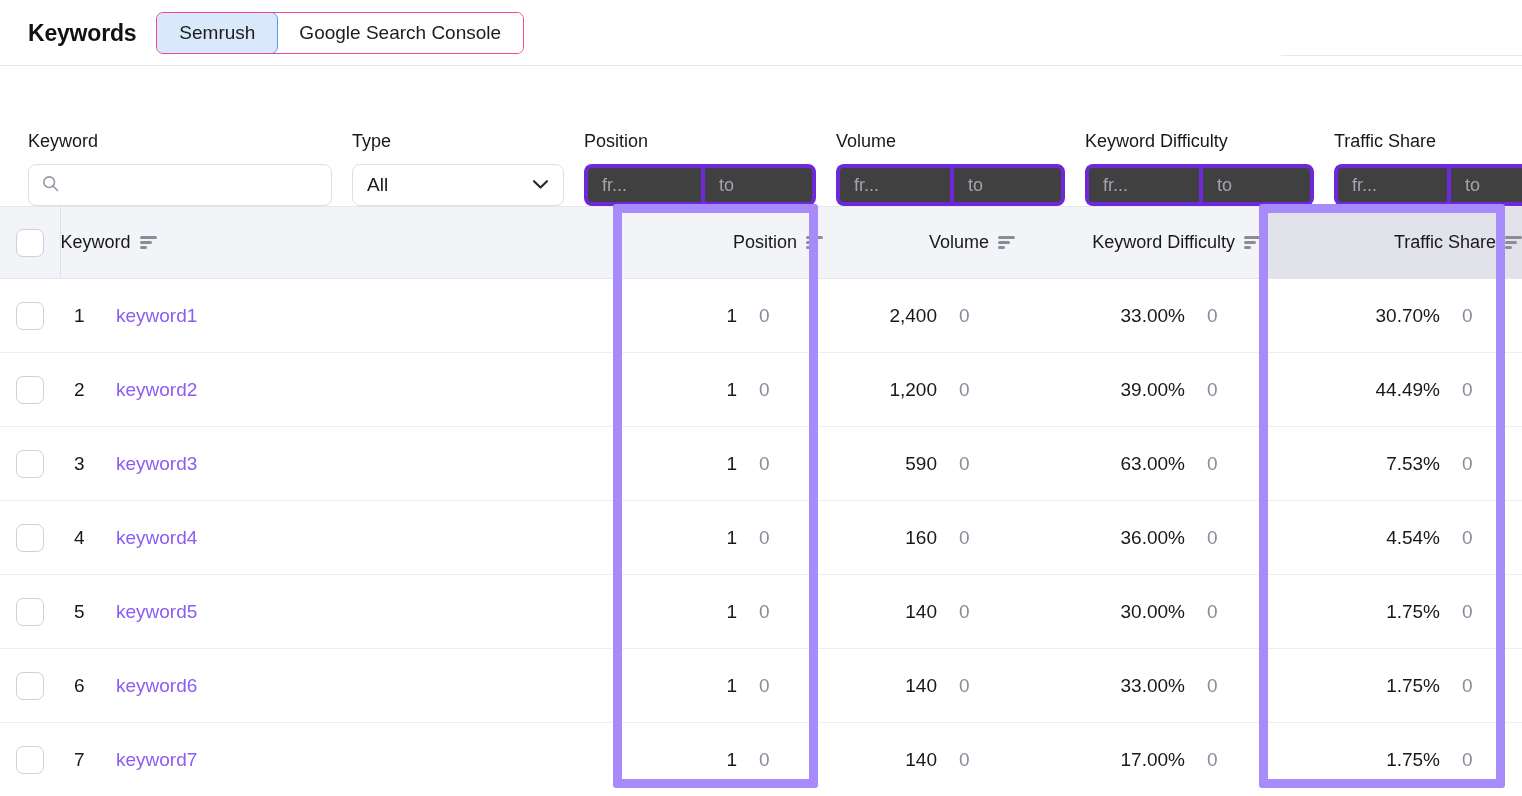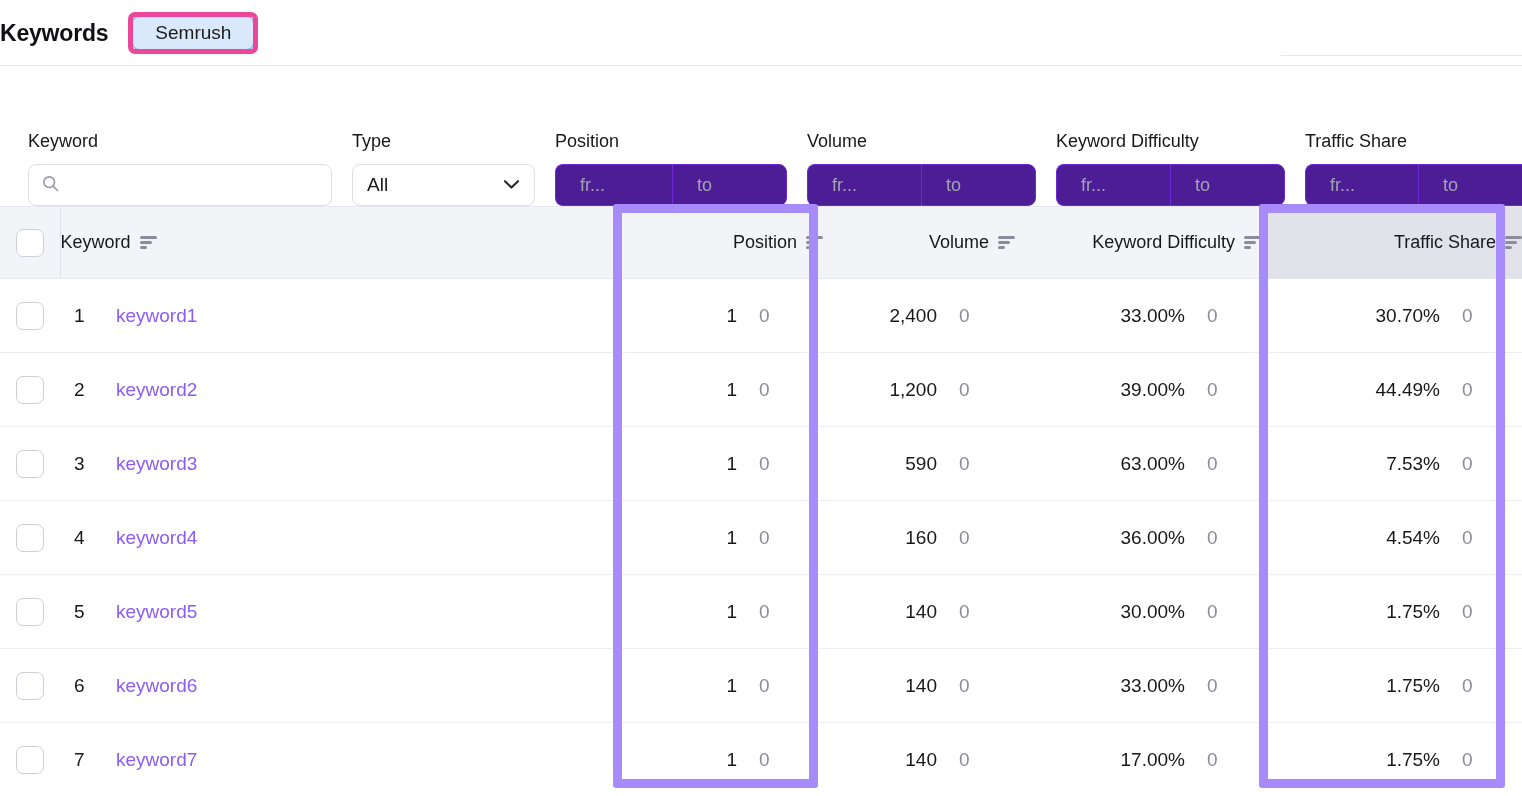--- a/index.html
+++ b/index.html
@@ -11,40 +11,41 @@
     color: #1c1c1e;
     overflow: hidden;
     position: relative;
   }
 
   
   .topbar {
     height: 66px;
     display: flex;
     align-items: center;
+    padding-left: 28px;
     position: relative;
   }
   .topbar:after {
     content:"";
     position:absolute; left:0; right:0; bottom:0;
     height:1px; background:#e8e8ef;
   }
   .page-title {
     font-size: 23px;
     font-weight: bold;
     color: #111115;
     letter-spacing: -0.2px;
     margin-right: 20px;
   }
   .seg {
     display: flex;
     height: 42px;
     border-radius: 7px;
     overflow: hidden;
-    border: 5px solid #ec4899;
+    border: 1px solid #ec4899;
     background: #fff;
   }
   .seg-btn {
     display: flex; align-items: center; justify-content: center;
     padding: 0 22px;
     font-size: 19px;
     color: #1c1c1e;
     background: #fff;
     cursor: pointer;
     white-space: nowrap;
@@ -95,33 +96,33 @@
     align-items: center;
   }
   .search-field { width: 304px; padding: 0 12px; }
   .search-field input {
     border: none; outline: none; background: transparent;
     font-size: 18px; font-family: inherit; color:#1c1c1e;
     width: 100%; margin-left: 9px;
   }
   .search-field input::placeholder { color:#a3a3b0; }
   .select-field {
-    width: 183px; padding: 0 14px;
+    width: 212px; padding: 0 14px;
     justify-content: space-between;
     cursor: pointer;
   }
   .select-value { font-size: 19px; color:#18181b; }
   .range-field { display: flex; }
   .range-field .half {
     height: 42px;
     display: flex; align-items: center;
-    padding: 0 24px;
+    padding: 0 14px;
     font-size: 18px; color:#a3a3b0;
-    border: 1px solid #6d28d9;
-    background: #4c1d95;
+    border: 4px solid #6d28d9;
+    background: #404040;
   }
   .range-field .half:first-child {
     border-radius: 8px 0 0 8px;
     border-right: none;
   }
   .range-field .half:last-child {
     border-radius: 0 8px 8px 0;
   }
 
   .f-keyword { margin-right: 20px; }
@@ -206,20 +207,21 @@
   #hl-position { left: 613px; top: 204px; width: 205px; height: 584px; }
   #hl-traffic  { left: 1259px; top: 204px; width: 246px; height: 584px; }
 </style>
 </head>
 <body>
 
 <div class="topbar">
   <div class="page-title">Keywords</div>
   <div class="seg">
     <button class="seg-btn active">Semrush</button>
+    <button class="seg-btn">Google Search Console</button>
   </div>
   <div class="stub-line"></div>
 </div>
 
 <div class="filters">
 
   <div class="filter f-keyword">
     <div class="filter-label">Keyword</div>
     <div class="field search-field">
       <span>

